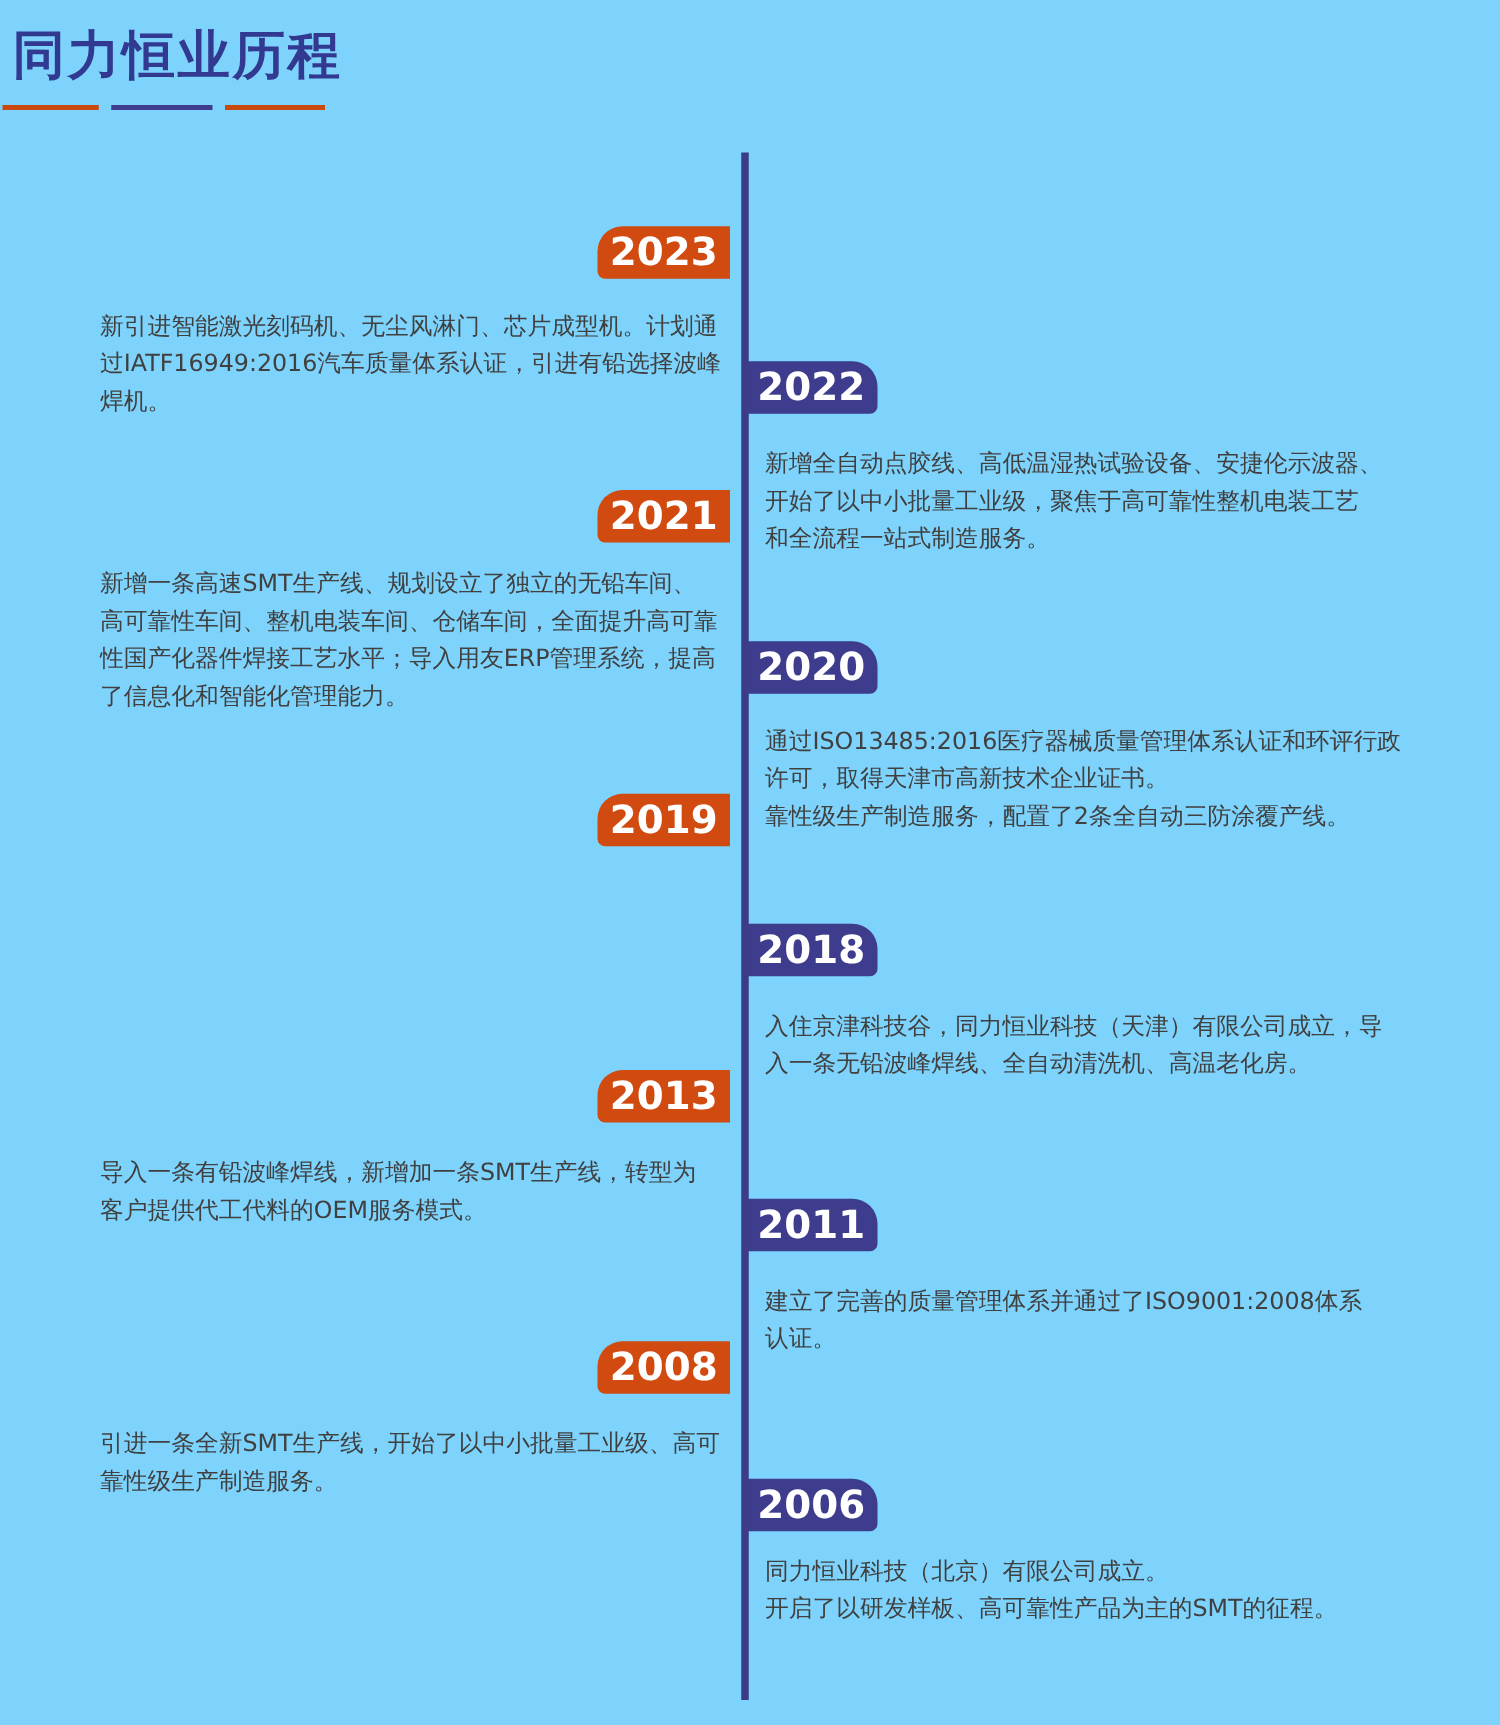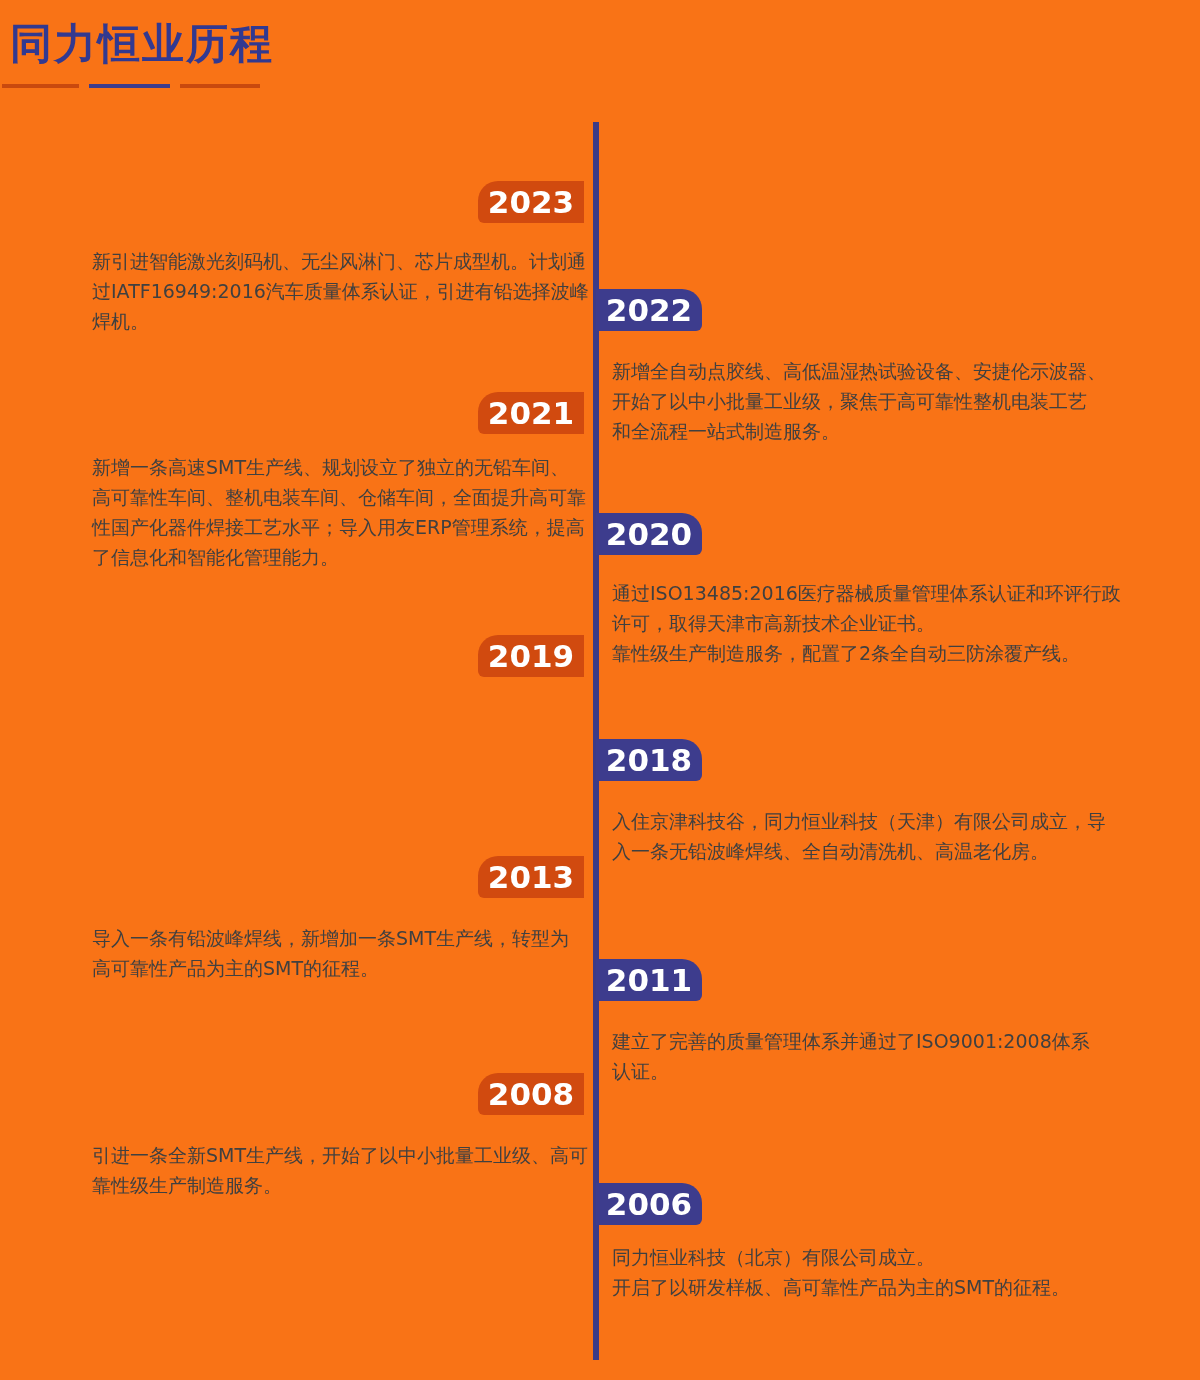--- a/index.html
+++ b/index.html
@@ -9,21 +9,21 @@
     --title:#323990;
     --body:#404040;
     --bar-orange:#C9490E;
   }
   *{margin:0;padding:0;box-sizing:border-box;}
   html,body{background:#ffffff;}
   body{
     font-family:"DejaVu Sans","Liberation Sans",sans-serif;
     width:1200px;height:1380px;position:relative;overflow:hidden;
   }
-  .page{position:absolute;inset:0;width:1200px;height:1380px;background:#f97316;}
+  .page{position:absolute;inset:0;width:1200px;height:1380px;background:#7dd3fc;}
 
   
   .page-title{
     position:absolute;left:10px;top:16px;
     font-size:42px;font-weight:900;letter-spacing:2px;
     color:var(--title);
   }
   .title-bars{position:absolute;left:0;top:84px;height:4px;width:300px;}
   .bar{position:absolute;top:0;height:4px;display:block;}
   .bar.b1{left:2px;width:77px;background:var(--bar-orange);}
@@ -50,21 +50,21 @@
     left:596px;background:var(--purple);
     border-radius:0 20px 6px 0;
   }
 
   
   .desc{
     position:absolute;
     font-size:19px;line-height:30px;color:var(--body);
     white-space:pre-line;
   }
-  .desc.left{left:80px;width:540px;margin-left:12px;}
+  .desc.left{left:80px;width:540px;}
   .desc.right{left:612px;width:545px;}
 </style>
 </head>
 <body>
 
 <div class="page">
 
   <h1 class="page-title">同力恒业历程</h1>
   <div class="title-bars">
     <span class="bar b1"></span>
@@ -96,21 +96,21 @@
 靠性级生产制造服务，配置了2条全自动三防涂覆产线。</p>
 
   <div class="badge left" style="top:635px">2019</div>
 
   <div class="badge right" style="top:739px">2018</div>
   <p class="desc right" style="top:806px">入住京津科技谷，同力恒业科技（天津）有限公司成立，导
 入一条无铅波峰焊线、全自动清洗机、高温老化房。</p>
 
   <div class="badge left" style="top:856px">2013</div>
   <p class="desc left" style="top:923px">导入一条有铅波峰焊线，新增加一条SMT生产线，转型为
-高可靠性产品为主的SMT的征程。</p>
+客户提供代工代料的OEM服务模式。</p>
 
   <div class="badge right" style="top:959px">2011</div>
   <p class="desc right" style="top:1026px">建立了完善的质量管理体系并通过了ISO9001:2008体系
 认证。</p>
 
   <div class="badge left" style="top:1073px">2008</div>
   <p class="desc left" style="top:1140px">引进一条全新SMT生产线，开始了以中小批量工业级、高可
 靠性级生产制造服务。</p>
 
   <div class="badge right" style="top:1183px">2006</div>

